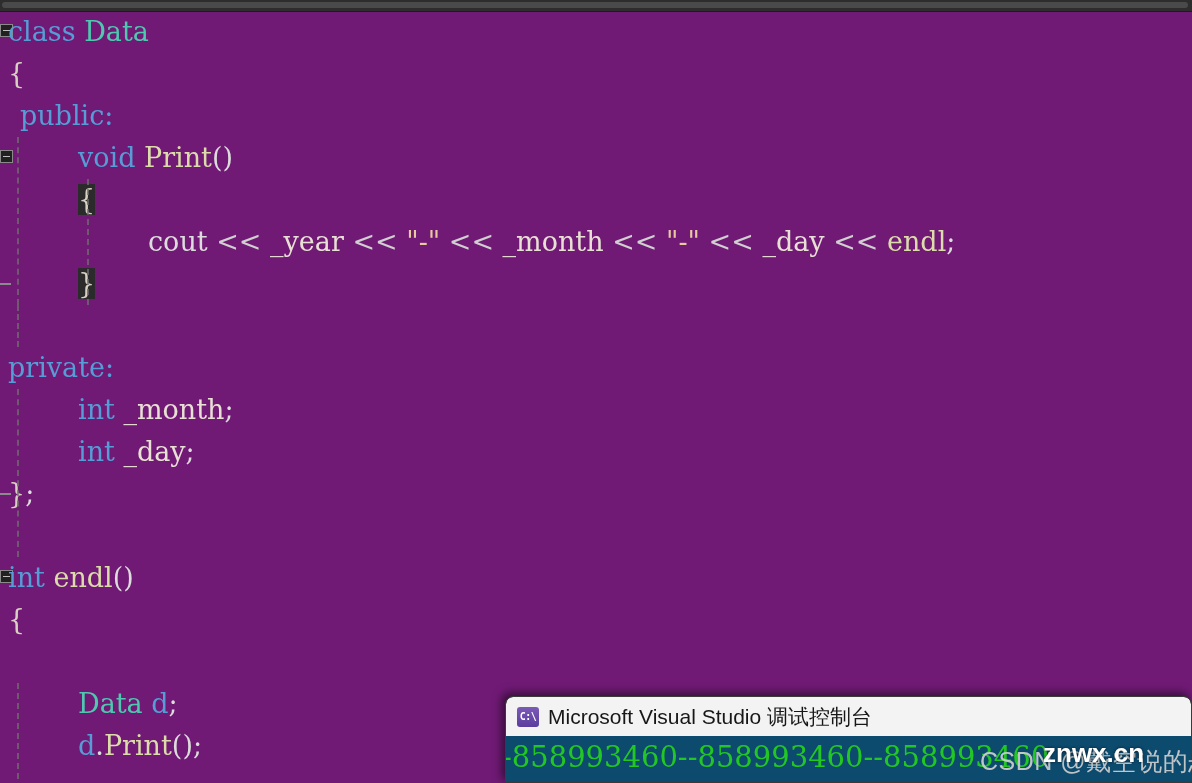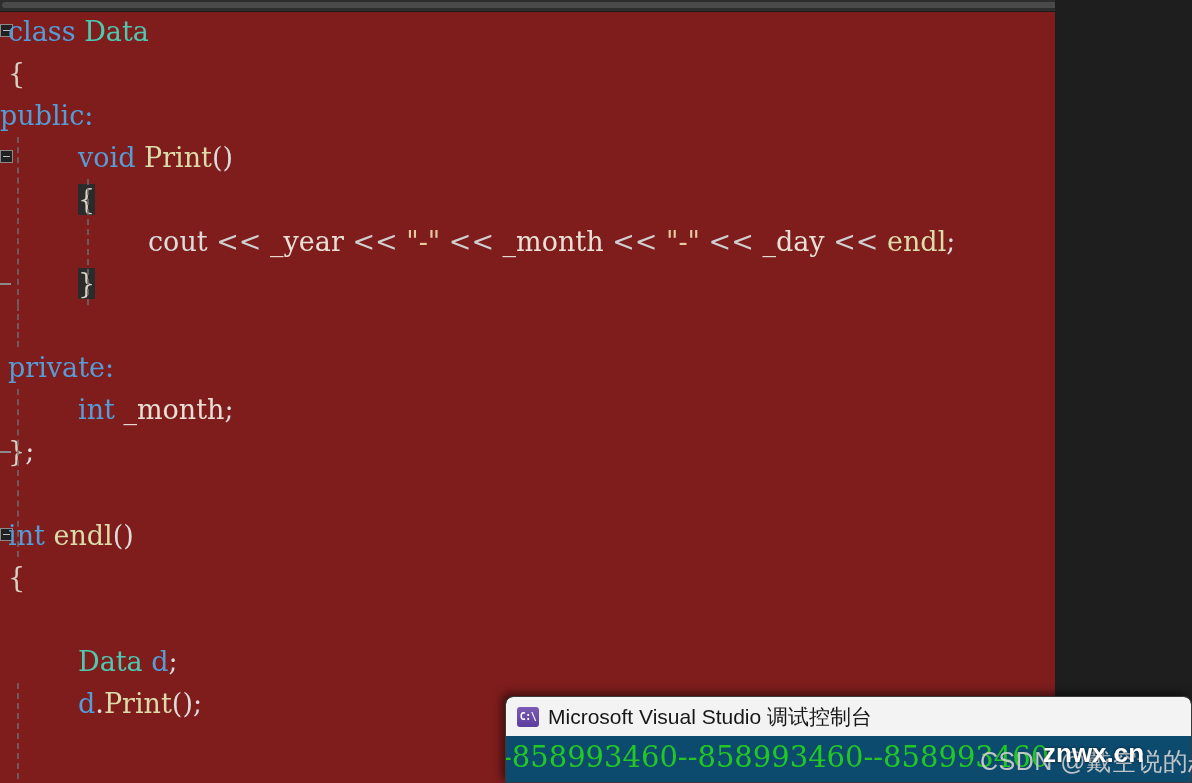--- a/index.html
+++ b/index.html
@@ -12,23 +12,23 @@
     height: 783px;
     overflow: hidden;
     position: relative;
     font-family: "DejaVu Serif", serif;
   }
 
   
   #editor {
     position: absolute;
     left: 0; top: 0;
-    width: 1055px;
+    width: 1192px;
     height: 783px;
-    background: #7f1d1d;
+    background: #701a75;
     overflow: hidden;
   }
 
   
   #top-strip {
     position: absolute;
     left: 0; top: 0;
     width: 1192px;
     height: 11px;
     background: #2d2d2d;
@@ -213,28 +213,29 @@
 
 <div id="editor">
 
   <div id="top-strip">
     <div id="top-strip-thumb"></div>
   </div>
 
   <div id="code">
       <div class="line"><div class="fold-box"></div><div class="code-text" style="left: 8px;"><span class="kw">class </span><span class="type">Data</span></div></div>
       <div class="line"><div class="code-text" style="left: 8px;"><span class="brace">{</span></div></div>
-      <div class="line"><div class="code-text" style="left: 0;"><span class="kw">public:</span></div></div>
+      <div class="line"><div class="code-text" style="left: 20px;"><span class="kw">public:</span></div></div>
       <div class="line"><div class="fold-box"></div><div class="code-text" style="left: 78px;"><span class="kw">void </span><span class="fn">Print</span><span class="plain">()</span></div></div>
       <div class="line"><div class="code-text" style="left: 78px;"><span class="brace-hl">{</span></div></div>
       <div class="line"><div class="code-text" style="left: 148px;"><span class="plain">cout </span><span class="op">&lt;&lt; </span><span class="var">_year </span><span class="op">&lt;&lt; </span><span class="str">"-" </span><span class="op">&lt;&lt; </span><span class="var">_month </span><span class="op">&lt;&lt; </span><span class="str">"-" </span><span class="op">&lt;&lt; </span><span class="var">_day </span><span class="op">&lt;&lt; </span><span class="fn">endl</span><span class="plain">;</span></div></div>
       <div class="line"><div class="fold-end"></div><div class="code-text" style="left: 78px;"><span class="brace-hl">}</span></div></div>
       <div class="line"><div class="code-text" style="left: 8px;"></div></div>
       <div class="line"><div class="code-text" style="left: 8px;"><span class="kw">private:</span></div></div>
       <div class="line"><div class="code-text" style="left: 78px;"><span class="kw">int </span><span class="var">_month</span><span class="plain">;</span></div></div>
+      <div class="line"><div class="code-text" style="left: 78px;"><span class="kw">int </span><span class="var">_day</span><span class="plain">;</span></div></div>
       <div class="line"><div class="fold-end"></div><div class="code-text" style="left: 8px;"><span class="brace">}</span><span class="plain">;</span></div></div>
       <div class="line"><div class="code-text" style="left: 8px;"></div></div>
       <div class="line"><div class="fold-box"></div><div class="code-text" style="left: 8px;"><span class="kw">int </span><span class="fn">endl</span><span class="plain">()</span></div></div>
       <div class="line"><div class="code-text" style="left: 8px;"><span class="brace">{</span></div></div>
       <div class="line"><div class="code-text" style="left: 78px;"></div></div>
       <div class="line"><div class="code-text" style="left: 78px;"><span class="type">Data </span><span class="kw">d</span><span class="plain">;</span></div></div>
       <div class="line"><div class="code-text" style="left: 78px;"><span class="kw">d</span><span class="plain">.</span><span class="fn">Print</span><span class="plain">()</span><span class="plain">;</span></div></div>
       <div class="guide g1" style="top: 126px; height: 168px;"></div>
       <div class="guide g1" style="top: 294px; height: 42px;"></div>
       <div class="guide g1" style="top: 378px; height: 168px;"></div>

